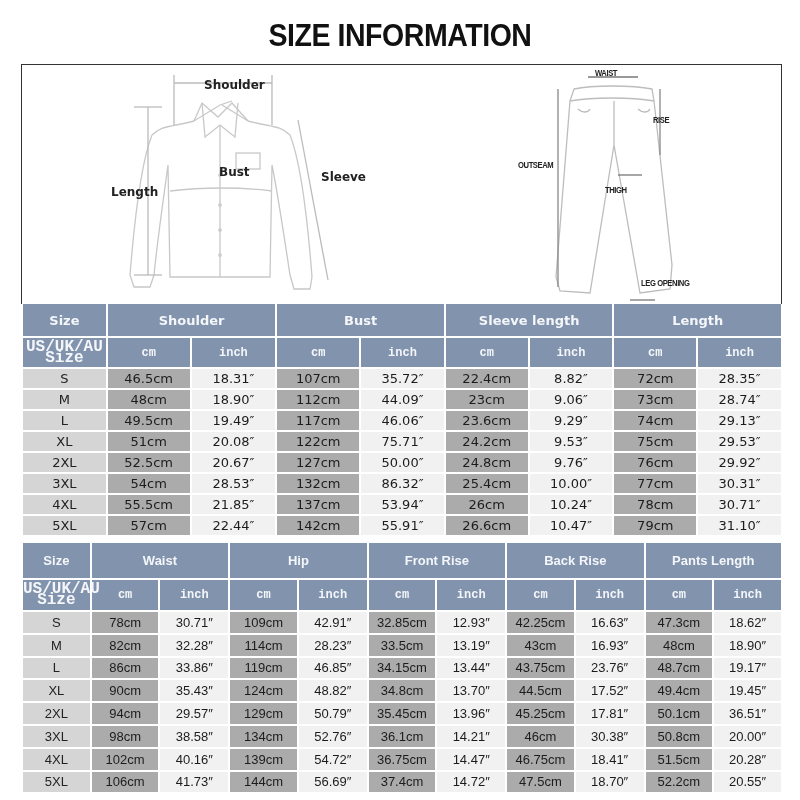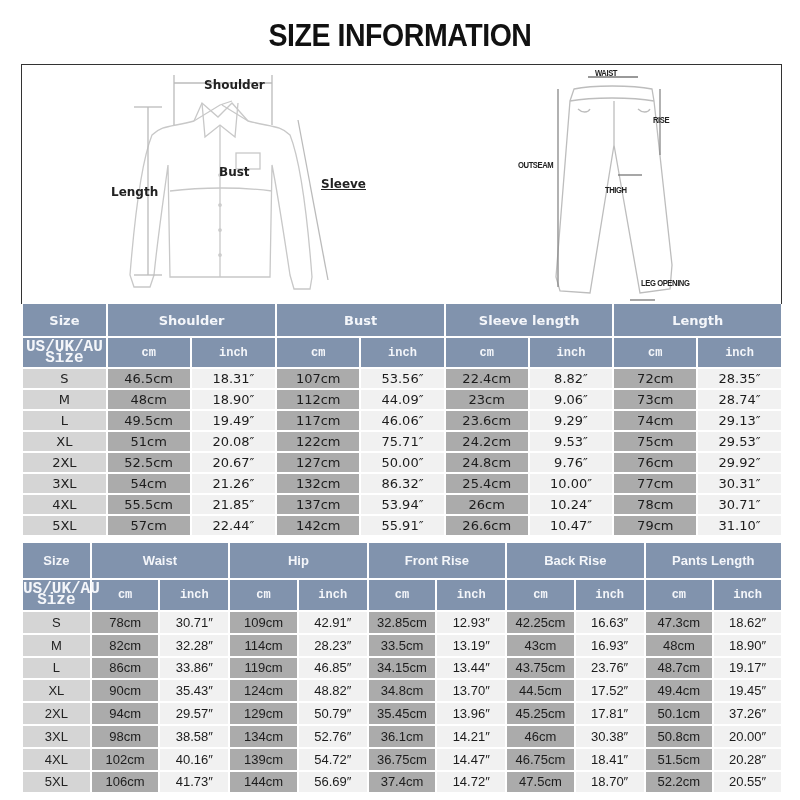--- a/index.html
+++ b/index.html
@@ -59,21 +59,21 @@
       <line x1="566" y1="12" x2="616" y2="12" stroke="#777"></line>
       <line x1="536" y1="24" x2="536" y2="222" stroke="#888"></line>
       <line x1="638" y1="24" x2="638" y2="90" stroke="#888"></line>
       <line x1="596" y1="110" x2="620" y2="110" stroke="#777"></line>
       <line x1="608" y1="235" x2="633" y2="235" stroke="#777"></line>
     </g>
   </svg>
   <span class="lbl-shirt" style="left:182px;top:13px;">Shoulder</span>
   <span class="lbl-shirt" style="left:197px;top:100px;">Bust</span>
   <span class="lbl-shirt" style="left:89px;top:120px;">Length</span>
-  <span class="lbl-shirt" style="left:299px;top:112px;text-decoration:underline;">Sleeve</span>
+  <span class="lbl-shirt" style="left:299px;top:105px;">Sleeve</span>
   <span class="lbl-pants" style="left:573px;top:3px;">WAIST</span>
   <span class="lbl-pants" style="left:631px;top:50px;">RISE</span>
   <span class="lbl-pants" style="left:496px;top:95px;">OUTSEAM</span>
   <span class="lbl-pants" style="left:583px;top:120px;">THIGH</span>
   <span class="lbl-pants" style="left:619px;top:213px;">LEG OPENING</span>
 </div>
 
 <table class="size-table" id="shirt-table" style="top:302px;width:762px;">
   <colgroup>
     <col style="width:82px">
@@ -105,21 +105,21 @@
     <th class="hdr2">cm</th>
     <th class="hdr2">inch</th>
   </tr>
   </tbody>
     <tbody id="shirt-body">
       <tr style="height: 19px;">
         <td class="cell-size">S</td>
         <td class="cell-cm">46.5cm</td>
         <td class="cell-in">18.31″</td>
         <td class="cell-cm">107cm</td>
-        <td class="cell-in">53.56″</td>
+        <td class="cell-in">35.72″</td>
         <td class="cell-cm">22.4cm</td>
         <td class="cell-in">8.82″</td>
         <td class="cell-cm">72cm</td>
         <td class="cell-in">28.35″</td>
       </tr>
       <tr style="height: 19px;">
         <td class="cell-size">M</td>
         <td class="cell-cm">48cm</td>
         <td class="cell-in">18.90″</td>
         <td class="cell-cm">112cm</td>
@@ -158,21 +158,21 @@
         <td class="cell-cm">127cm</td>
         <td class="cell-in">50.00″</td>
         <td class="cell-cm">24.8cm</td>
         <td class="cell-in">9.76″</td>
         <td class="cell-cm">76cm</td>
         <td class="cell-in">29.92″</td>
       </tr>
       <tr style="height: 19px;">
         <td class="cell-size">3XL</td>
         <td class="cell-cm">54cm</td>
-        <td class="cell-in">21.26″</td>
+        <td class="cell-in">28.53″</td>
         <td class="cell-cm">132cm</td>
         <td class="cell-in">86.32″</td>
         <td class="cell-cm">25.4cm</td>
         <td class="cell-in">10.00″</td>
         <td class="cell-cm">77cm</td>
         <td class="cell-in">30.31″</td>
       </tr>
       <tr style="height: 19px;">
         <td class="cell-size">4XL</td>
         <td class="cell-cm">55.5cm</td>
@@ -292,21 +292,21 @@
         <td class="cell-size">2XL</td>
         <td class="cell-cm">94cm</td>
         <td class="cell-in">29.57″</td>
         <td class="cell-cm">129cm</td>
         <td class="cell-in">50.79″</td>
         <td class="cell-cm">35.45cm</td>
         <td class="cell-in">13.96″</td>
         <td class="cell-cm">45.25cm</td>
         <td class="cell-in">17.81″</td>
         <td class="cell-cm">50.1cm</td>
-        <td class="cell-in">37.26″</td>
+        <td class="cell-in">36.51″</td>
       </tr>
       <tr style="height: 20.8px;">
         <td class="cell-size">3XL</td>
         <td class="cell-cm">98cm</td>
         <td class="cell-in">38.58″</td>
         <td class="cell-cm">134cm</td>
         <td class="cell-in">52.76″</td>
         <td class="cell-cm">36.1cm</td>
         <td class="cell-in">14.21″</td>
         <td class="cell-cm">46cm</td>

